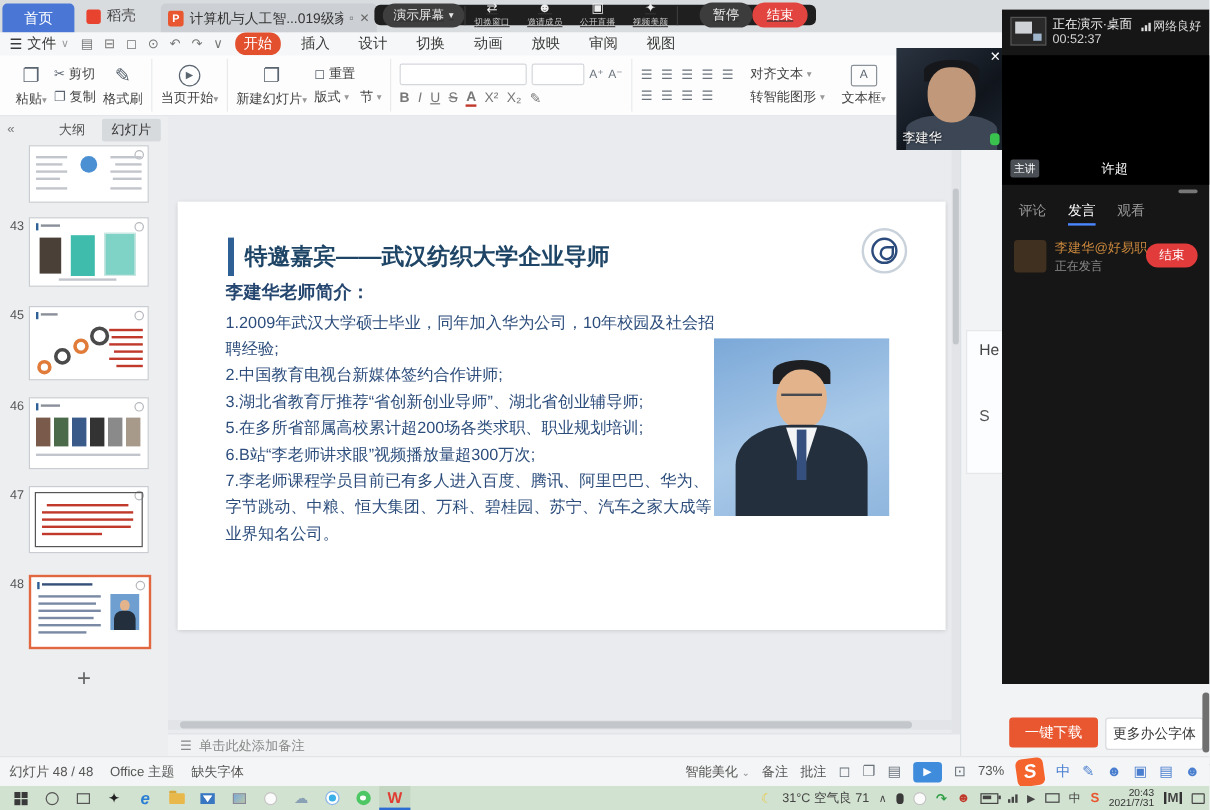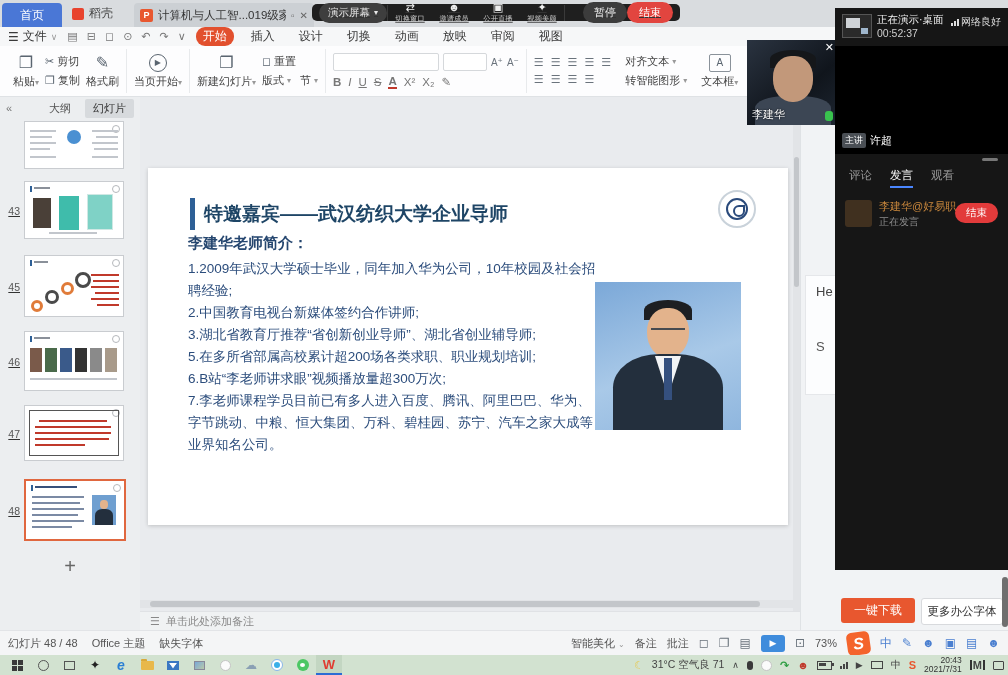--- a/index.html
+++ b/index.html
@@ -48,21 +48,21 @@
   .wc-hair{position:absolute;left:23px;top:10px;width:46px;height:18px;background:#15171a;border-radius:50% 50% 0 0;}
   .wc-body{position:absolute;left:8px;top:56px;width:76px;height:30px;background:#3c4654;border-radius:40% 40% 0 0;}
   .wc-x{position:absolute;right:4px;top:1px;color:#fff;font-size:11px;}
   .wc-name{position:absolute;left:5px;bottom:3px;color:#fff;font-size:11px;text-shadow:0 0 2px #000;}
   .wc-mic{position:absolute;right:5px;bottom:4px;width:8px;height:10px;background:#39c24e;border-radius:3px;}
   
   .lpanel{position:absolute;left:0;top:97px;width:140px;height:533px;background:#eceef0;border-right:1px solid #dcdfe2;}
   .lhead{display:flex;align-items:center;height:22px;font-size:11px;color:#555;gap:8px;padding:0 6px;}
   .ltab{padding:2px 8px;border-radius:2px;}
   .ltab.active{background:#d7dadd;color:#333;}
-  .trow{display:flex;align-items:center;gap:4px;margin-top:12px;text-decoration:underline;}
+  .trow{display:flex;align-items:flex-start;gap:4px;margin-top:12px;}
   .tnum{width:20px;text-align:right;font-size:10.5px;color:#555;padding-top:2px;flex:none;}
   .thumb{position:relative;width:98px;background:#fff;border:1px solid #c9ccd0;overflow:hidden;}
   .thumb .dot{position:absolute;right:3px;top:3px;width:6px;height:6px;border:1px solid #b5b8bc;border-radius:50%;}
   .thumb.sel{border:2px solid #e0673f;}
   .ln{position:absolute;height:2px;background:#c2c6cc;}
   .rln{position:absolute;height:2px;background:#c0392b;}
   .plusrow{text-align:center;margin-top:14px;font-size:20px;color:#666;}
   
   .canvas{position:absolute;left:140px;top:97px;width:660px;height:533px;background:#e9ebee;}
   .slide{position:absolute;left:8px;top:71px;width:640px;height:357px;background:#fff;box-shadow:0 1px 4px rgba(0,0,0,.18);}
@@ -101,21 +101,21 @@
   .m-thumb i{position:absolute;left:3px;top:3px;width:14px;height:10px;background:#cfd3d7;}
   .m-thumb b{position:absolute;right:3px;bottom:3px;width:7px;height:6px;background:#9fb6cc;}
   .m-status{position:absolute;left:42px;top:5px;font-size:10.5px;color:#f0f0f0;white-space:nowrap;}
   .m-timer{position:absolute;left:42px;top:19px;font-size:10.5px;color:#cfcfcf;}
   .m-net{position:absolute;right:3px;top:7px;font-size:10px;color:#ddd;display:flex;align-items:center;gap:2px;width:54px;overflow:hidden;}
   .bars{display:inline-flex;align-items:flex-end;gap:1px;}
   .bars b{width:2px;background:#ddd;display:block;}
   .m-video{position:absolute;left:0;top:38px;width:173px;height:108px;background:#000;}
   .m-label{position:absolute;left:7px;bottom:6px;display:flex;align-items:center;gap:4px;}
   .m-badge{background:#4a4f55;color:#fff;font-size:9px;padding:1px 3px;border-radius:2px;}
-  .m-name{color:#fff;font-size:11px;}
+  .m-name{color:#fff;font-size:11px;margin-left:48px;}
   .m-handle{position:absolute;right:10px;top:150px;width:16px;height:3px;background:#777;border-radius:2px;}
   .m-tabs{position:absolute;left:0;top:160px;width:173px;display:flex;gap:18px;padding-left:14px;font-size:11.5px;color:#999;}
   .m-tab.active{color:#fff;border-bottom:2px solid #4a86ff;padding-bottom:3px;}
   .m-chat{position:absolute;left:10px;top:190px;width:153px;height:34px;}
   .m-ava{position:absolute;left:0;top:2px;width:27px;height:27px;border-radius:3px;background:#40301f;}
   .m-cname{position:absolute;left:34px;top:1px;font-size:11px;color:#c9873c;white-space:nowrap;}
   .m-cstat{position:absolute;left:34px;top:17px;font-size:10px;color:#8c8c8c;}
   .m-end{position:absolute;right:0;top:5px;background:#e23b3b;color:#fff;border-radius:11px;font-size:10.5px;padding:3px 11px;}
   
   .statusbar{position:absolute;left:0;top:630px;width:1008px;height:25px;background:#f4f5f6;border-top:1px solid #e2e4e7;display:flex;align-items:center;font-size:11px;color:#555;padding:0 8px;box-sizing:border-box;gap:14px;}

